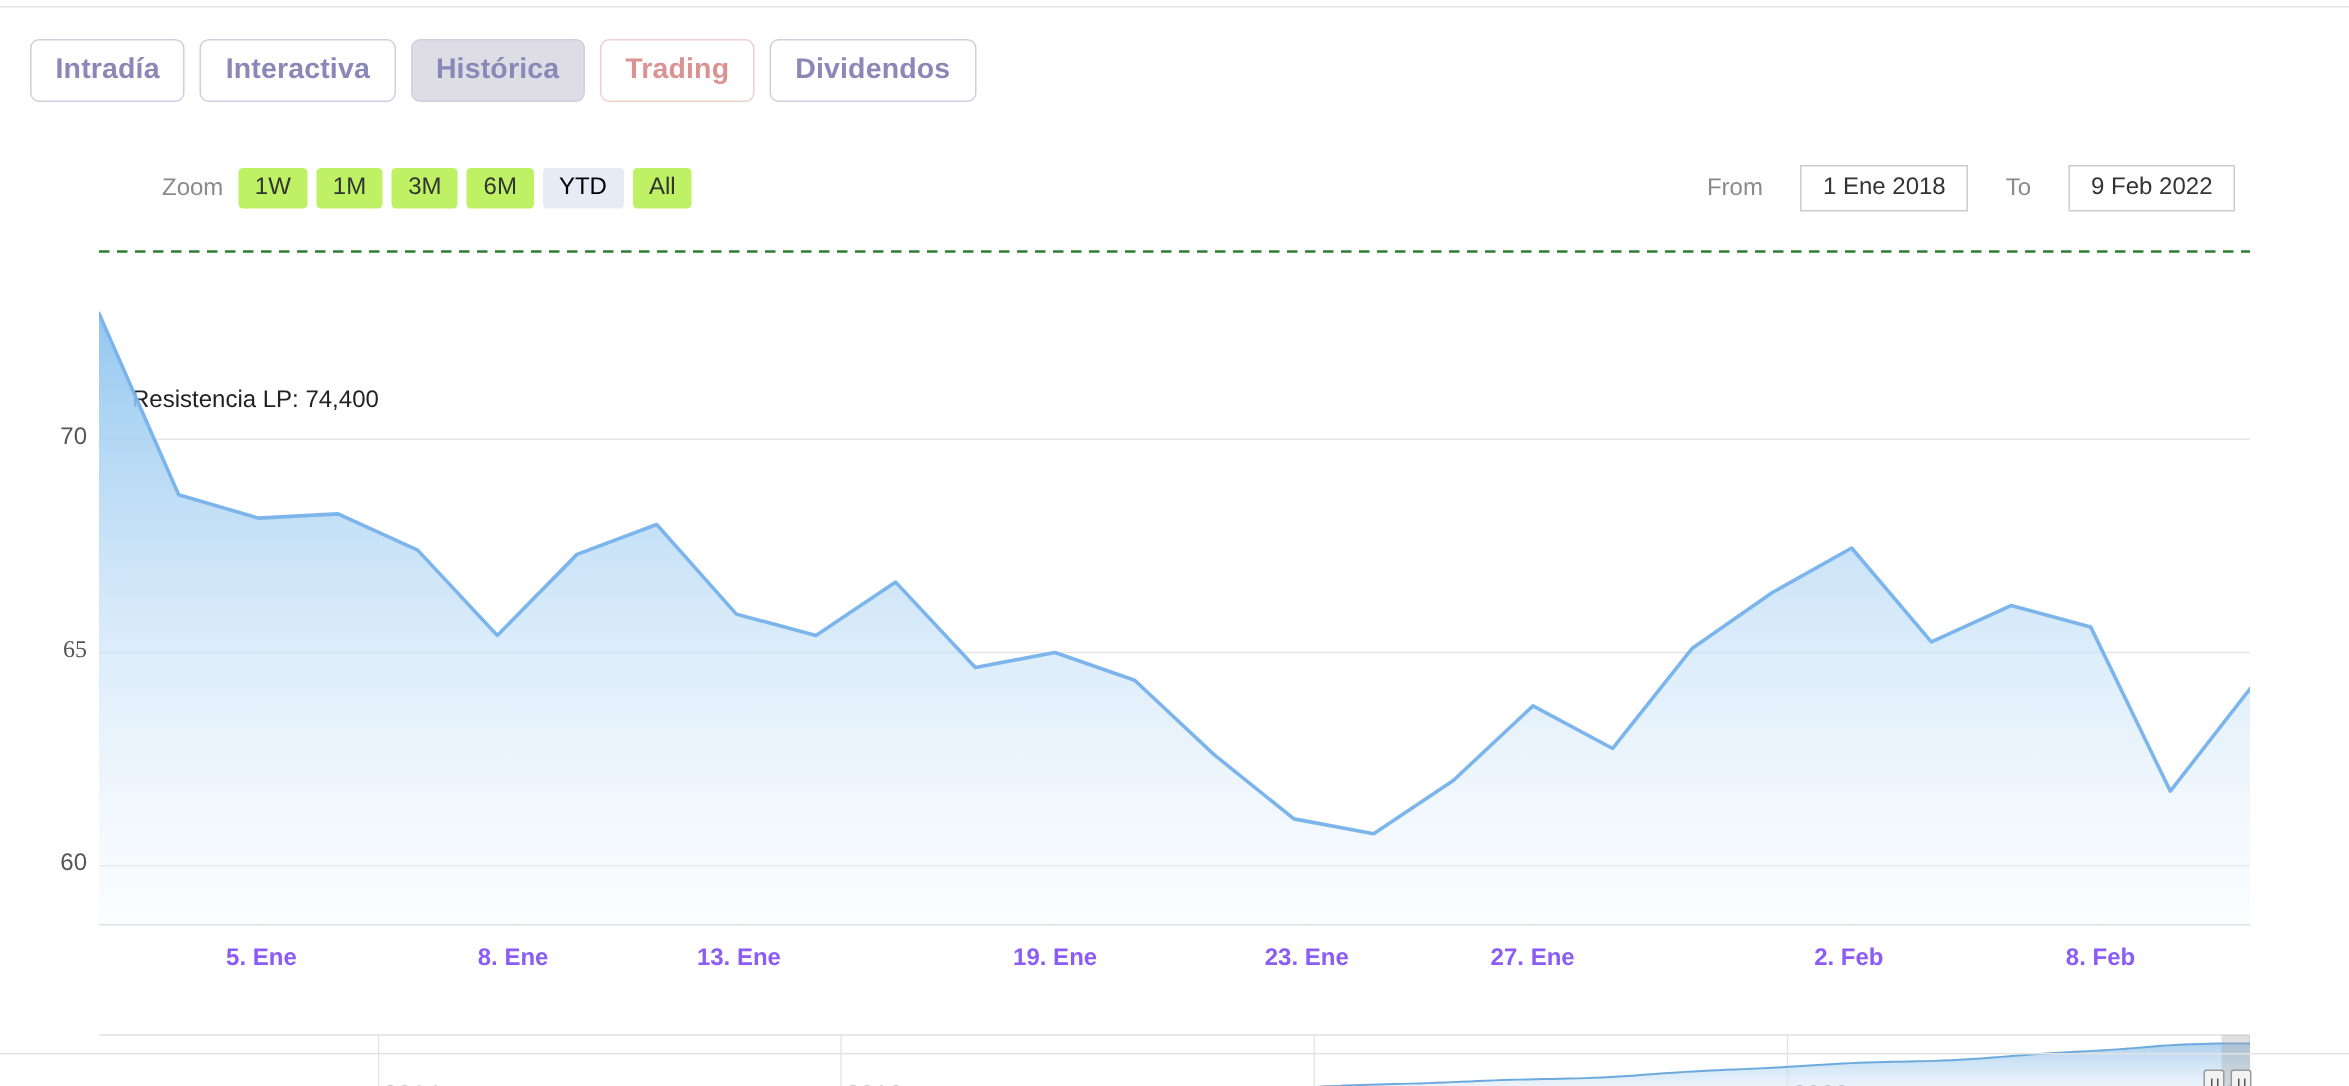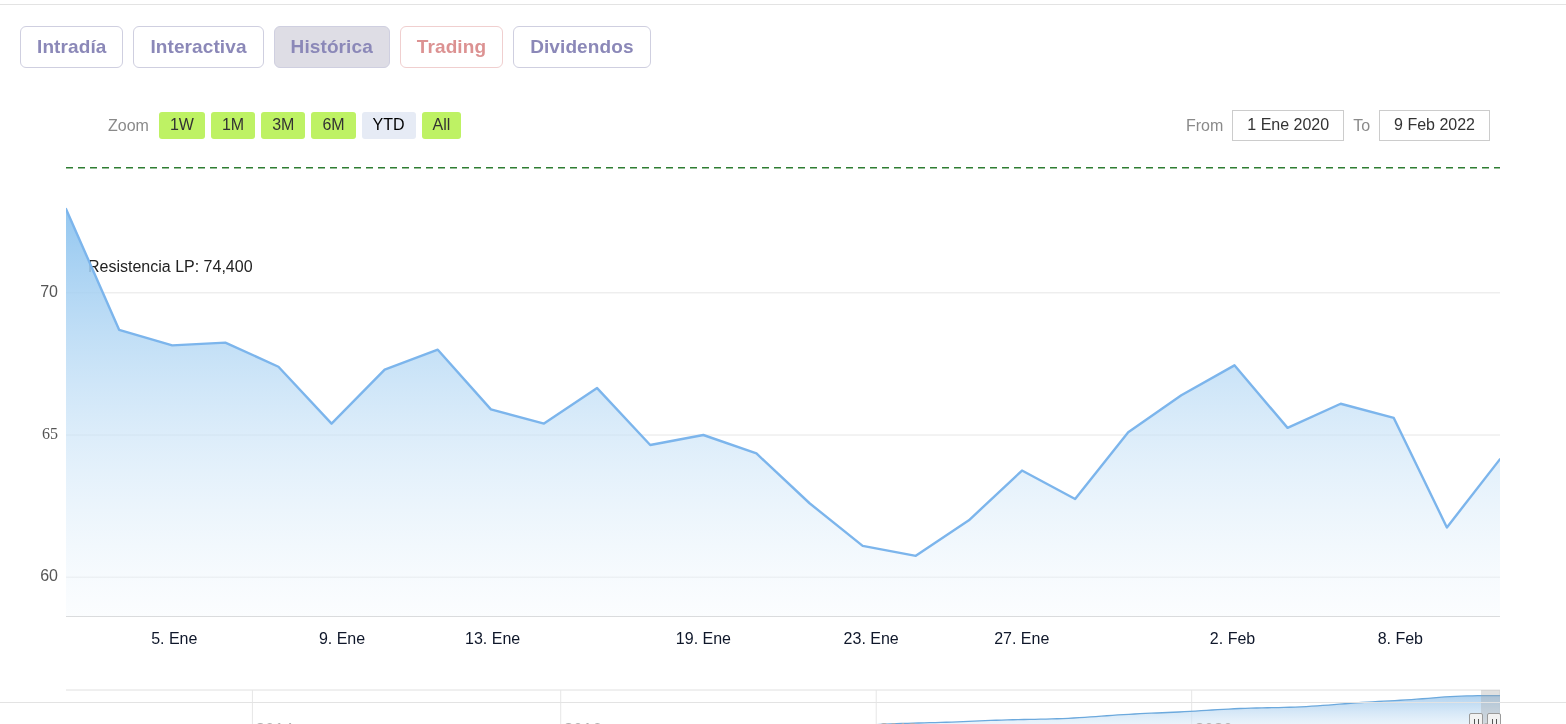--- a/index.html
+++ b/index.html
@@ -62,21 +62,21 @@
     font-size:16px; color:#333333;
     background:#bef264;
     border:none; border-radius:3px;
     padding:5px 11px 6px 11px;
     line-height:1; cursor:pointer;
   }
   .zbtn.sel { background:#e6ebf5; color:#000; font-weight:normal; }
 
   .date-group {
     position:absolute; right:76px; top:10px;
-    display:flex; align-items:center; gap:9px;
+    display:flex; align-items:center; gap:25px;
   }
   .dlabel { font-size:16px; color:#8a8a8a; }
   .dinput {
     border:1px solid #cccccc; background:#fff;
     font-size:16px; color:#333;
     font-family:"Liberation Sans", sans-serif;
     padding:6px 14px 7px 14px; line-height:1;
     text-align:center; cursor:pointer;
   }
 
@@ -91,22 +91,22 @@
     position:absolute; left:88px; top:158px;
     font-size:16px; color:#222; white-space:nowrap;
   }
   .ytick {
     position:absolute; right:0; font-size:16px; color:#555;
     text-align:right; width:40px;
   }
   .yaxis { position:absolute; left:16px; top:62px; width:42px; height:455px; }
   .xaxis { position:absolute; left:66px; top:524px; width:1434px; height:30px; }
   .xtick {
-    position:absolute; font-size:16px; color:#0f172a;
-    transform:translateX(-50%); white-space:nowrap;
+    position:absolute; font-size:16px; color:#8b5cf6;
+    transform:translateX(-50%); white-space:nowrap;font-weight:bold;
   }
 
   
   .navigator {
     position:absolute; left:66px; top:582px; width:1434px; height:72px;
   }
   .nav-years { position:absolute; left:0; top:0; width:1434px; height:72px; }
   .nav-year {
     position:absolute; bottom:14px; font-size:17px; color:#b0b0b0;
     transform:translateX(-50%); white-space:nowrap;
@@ -147,21 +147,21 @@
         <span class="zoom-label">Zoom</span>
         <button class="zbtn">1W</button>
         <button class="zbtn">1M</button>
         <button class="zbtn">3M</button>
         <button class="zbtn">6M</button>
         <button class="zbtn sel">YTD</button>
         <button class="zbtn">All</button>
       </div>
       <div class="date-group">
         <span class="dlabel">From</span>
-        <div class="dinput">1 Ene 2020</div>
+        <div class="dinput">1 Ene 2018</div>
         <span class="dlabel">To</span>
         <div class="dinput">9 Feb 2022</div>
       </div>
     </div>
 
     <div class="ann-text">Resistencia LP: 74,400</div>
 
     <div class="yaxis">
       <div class="ytick" id="yt0" style="top: 405.188px;">60</div>
       <div class="ytick" id="yt1" style="top: 263px; font-family: Liberation Serif, serif;">65</div>
@@ -193,21 +193,21 @@
             <line x1="805.191" x2="805.191" y1="455" y2="461" stroke="#cccccc" stroke-width="1"></line>
             <line x1="955.761" x2="955.761" y1="455" y2="461" stroke="#cccccc" stroke-width="1"></line>
             <line x1="1166.559" x2="1166.559" y1="455" y2="461" stroke="#cccccc" stroke-width="1"></line>
             <line x1="1334.337" x2="1334.337" y1="455" y2="461" stroke="#cccccc" stroke-width="1"></line>
           </g>
       </svg>
     </div>
 
     <div class="xaxis" id="xaxis">
         <div class="xtick" style="left: 108.267px; top: 6px;">5. Ene</div>
-        <div class="xtick" style="left: 276.045px; top: 6px;">9. Ene</div>
+        <div class="xtick" style="left: 276.045px; top: 6px;">8. Ene</div>
         <div class="xtick" style="left: 426.615px; top: 6px;">13. Ene</div>
         <div class="xtick" style="left: 637.413px; top: 6px;">19. Ene</div>
         <div class="xtick" style="left: 805.191px; top: 6px;">23. Ene</div>
         <div class="xtick" style="left: 955.761px; top: 6px;">27. Ene</div>
         <div class="xtick" style="left: 1166.56px; top: 6px;">2. Feb</div>
         <div class="xtick" style="left: 1334.34px; top: 6px;">8. Feb</div>
       </div>
 
     <div class="navigator">
       <svg id="nav-svg" width="1434" height="72" viewBox="0 0 1434 72">

